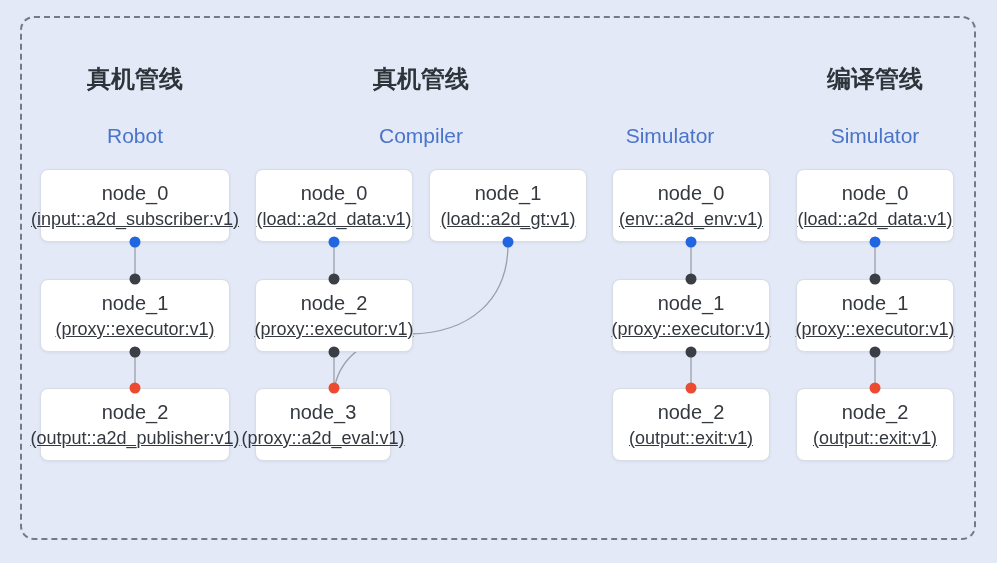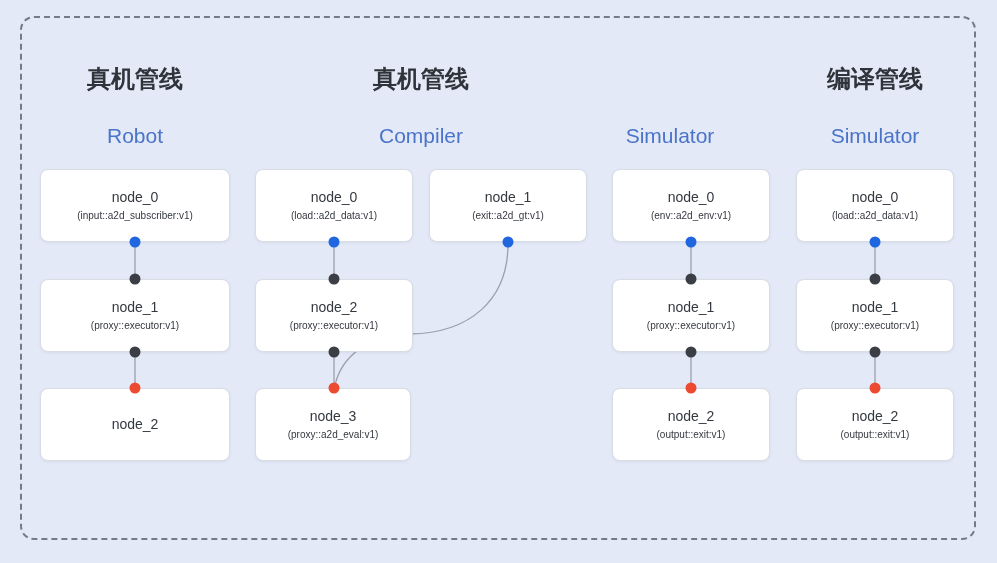--- a/index.html
+++ b/index.html
@@ -17,22 +17,22 @@
   .edges{position:absolute;left:0;top:0;width:997px;height:563px;z-index:1;}
   .edge-path{stroke:var(--edge);stroke-width:1.3;fill:none;}
   .title-zh{position:absolute;top:63px;transform:translateX(-50%);z-index:2;
             font-size:24px;font-weight:700;color:var(--title-dark);white-space:nowrap;}
   .title-en{position:absolute;top:124px;transform:translateX(-50%);z-index:2;
             font-size:21px;font-weight:400;color:var(--accent-blue);white-space:nowrap;}
   .node-card{position:absolute;z-index:2;box-sizing:border-box;
              background:var(--card-bg);border:1px solid var(--card-border);border-radius:8px;
              display:flex;flex-direction:column;align-items:center;justify-content:center;gap:4px;
              box-shadow:0 1px 3px rgba(50,60,90,0.07);}
-  .node-name{font-size:14px;color:var(--text-dark);line-height:1.2;}
-  .node-type{font-size:10px;color:var(--text-dark);line-height:1.2;white-space:nowrap;}
+  .node-name{font-size:20px;color:var(--text-dark);line-height:1.2;}
+  .node-type{font-size:18px;color:var(--text-dark);line-height:1.2;white-space:nowrap;text-decoration:underline;}
   .dot{position:absolute;z-index:3;width:11px;height:11px;border-radius:50%;
        transform:translate(-50%,-50%);}
   .dot-blue{background:var(--dot-blue);}
   .dot-black{background:var(--dot-black);}
   .dot-red{background:var(--dot-red);}
 </style>
 </head>
 <body>
 
 <div class="canvas">
@@ -58,35 +58,36 @@
   <div class="node-card" style="left:40px;top:169px;width:190px;height:73px">
     <span class="node-name">node_0</span>
     <span class="node-type">(input::a2d_subscriber:v1)</span>
   </div>
   <div class="node-card" style="left:40px;top:279px;width:190px;height:73px">
     <span class="node-name">node_1</span>
     <span class="node-type">(proxy::executor:v1)</span>
   </div>
   <div class="node-card" style="left:40px;top:388px;width:190px;height:73px">
     <span class="node-name">node_2</span>
+    <span class="node-type">(output::a2d_publisher:v1)</span>
   </div>
 
   <div class="node-card" style="left:255px;top:169px;width:158px;height:73px">
     <span class="node-name">node_0</span>
     <span class="node-type">(load::a2d_data:v1)</span>
   </div>
   <div class="node-card" style="left:429px;top:169px;width:158px;height:73px">
     <span class="node-name">node_1</span>
-    <span class="node-type">(exit::a2d_gt:v1)</span>
+    <span class="node-type">(load::a2d_gt:v1)</span>
   </div>
   <div class="node-card" style="left:255px;top:279px;width:158px;height:73px">
     <span class="node-name">node_2</span>
     <span class="node-type">(proxy::executor:v1)</span>
   </div>
-  <div class="node-card" style="left:255px;top:388px;width:156px;height:73px">
+  <div class="node-card" style="left:255px;top:388px;width:136px;height:73px">
     <span class="node-name">node_3</span>
     <span class="node-type">(proxy::a2d_eval:v1)</span>
   </div>
 
   <div class="node-card" style="left:612px;top:169px;width:158px;height:73px">
     <span class="node-name">node_0</span>
     <span class="node-type">(env::a2d_env:v1)</span>
   </div>
   <div class="node-card" style="left:612px;top:279px;width:158px;height:73px">
     <span class="node-name">node_1</span>

